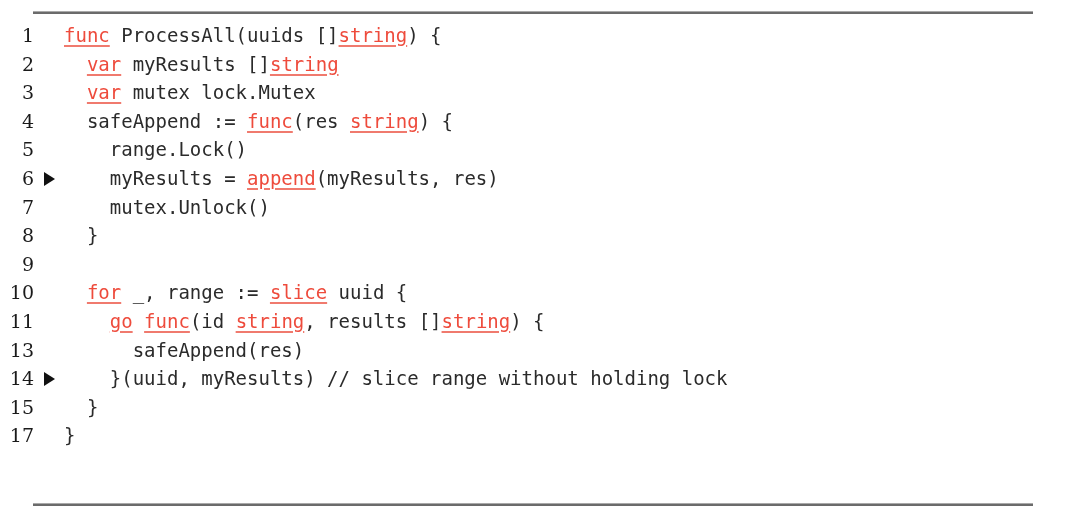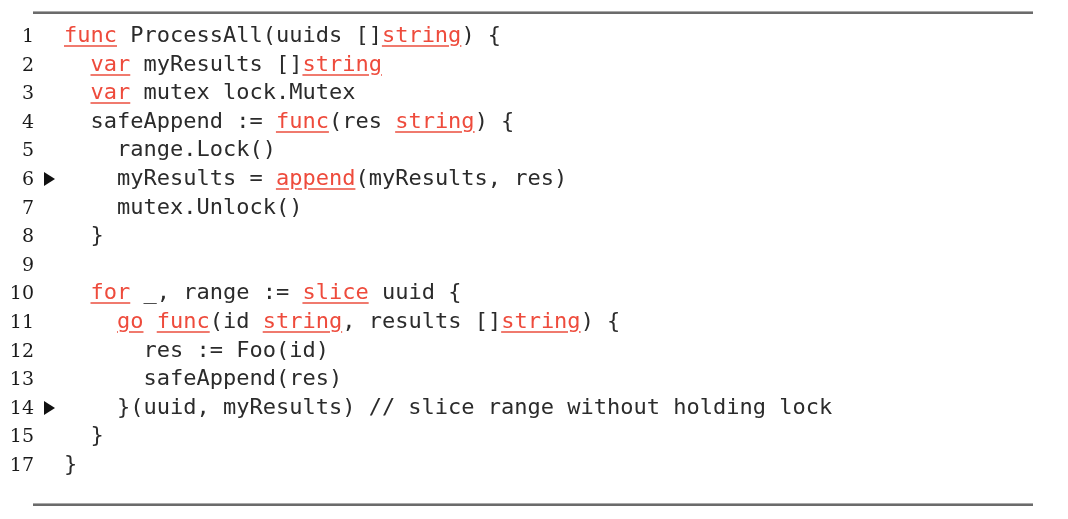--- a/index.html
+++ b/index.html
@@ -75,21 +75,21 @@
     height: 0;
     border-left: 11px solid #111111;
     border-top: 7px solid transparent;
     border-bottom: 7px solid transparent;
     vertical-align: -1px;
   }
 
   .code-text {
     flex: 1 1 auto;
     font-family: "DejaVu Sans Mono", monospace;
-    font-size: 22px;
+    font-size: 19px;
     line-height: 28.6px;
     letter-spacing: 0px;
     color: #2b2b2b;
     white-space: pre;
   }
 
   .kw {
     color: #ee4b3c;
     text-decoration: underline;
     text-decoration-color: #f07a6e;
@@ -109,21 +109,20 @@
       <div class="code-line"><span class="lineno">2</span><span class="gutter"></span><span class="code-text"><span>  </span><span class="kw">var</span><span> myResults []</span><span class="kw">string</span></span></div>
       <div class="code-line"><span class="lineno">3</span><span class="gutter"></span><span class="code-text"><span>  </span><span class="kw">var</span><span> mutex lock.Mutex</span></span></div>
       <div class="code-line"><span class="lineno">4</span><span class="gutter"></span><span class="code-text"><span>  safeAppend := </span><span class="kw">func</span><span>(res </span><span class="kw">string</span><span>) {</span></span></div>
       <div class="code-line"><span class="lineno">5</span><span class="gutter"></span><span class="code-text"><span>    range.Lock()</span></span></div>
       <div class="code-line"><span class="lineno">6</span><span class="gutter"><span class="tri"></span></span><span class="code-text"><span>    myResults = </span><span class="kw">append</span><span>(myResults, res)</span></span></div>
       <div class="code-line"><span class="lineno">7</span><span class="gutter"></span><span class="code-text"><span>    mutex.Unlock()</span></span></div>
       <div class="code-line"><span class="lineno">8</span><span class="gutter"></span><span class="code-text"><span>  }</span></span></div>
       <div class="code-line"><span class="lineno">9</span><span class="gutter"></span><span class="code-text"></span></div>
       <div class="code-line"><span class="lineno">10</span><span class="gutter"></span><span class="code-text"><span>  </span><span class="kw">for</span><span> _, range := </span><span class="kw">slice</span><span> uuid {</span></span></div>
       <div class="code-line"><span class="lineno">11</span><span class="gutter"></span><span class="code-text"><span>    </span><span class="kw">go</span><span> </span><span class="kw">func</span><span>(id </span><span class="kw">string</span><span>, results []</span><span class="kw">string</span><span>) {</span></span></div>
-      <div class="code-line"><span class="lineno">12</span><span class="gutter"></span><span class="code-text"><span>      res := Foo(id)</span></span></div>
       <div class="code-line"><span class="lineno">13</span><span class="gutter"></span><span class="code-text"><span>      safeAppend(res)</span></span></div>
       <div class="code-line"><span class="lineno">14</span><span class="gutter"><span class="tri"></span></span><span class="code-text"><span>    }(uuid, myResults) // slice range without holding lock</span></span></div>
       <div class="code-line"><span class="lineno">15</span><span class="gutter"></span><span class="code-text"><span>  }</span></span></div>
       <div class="code-line"><span class="lineno">17</span><span class="gutter"></span><span class="code-text"><span>}</span></span></div>
     </div>
 
   <div class="rule bottom"></div>
 
 </div>
 

